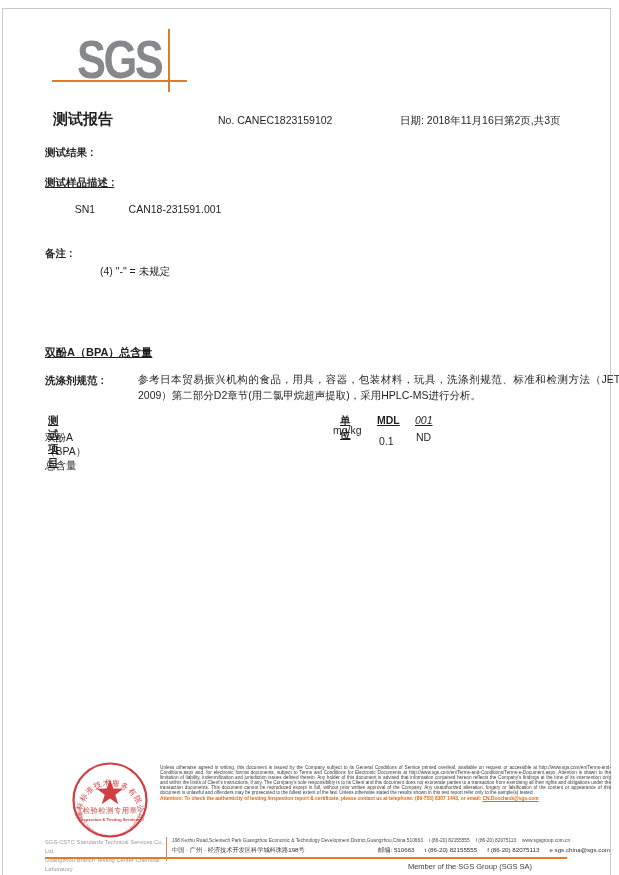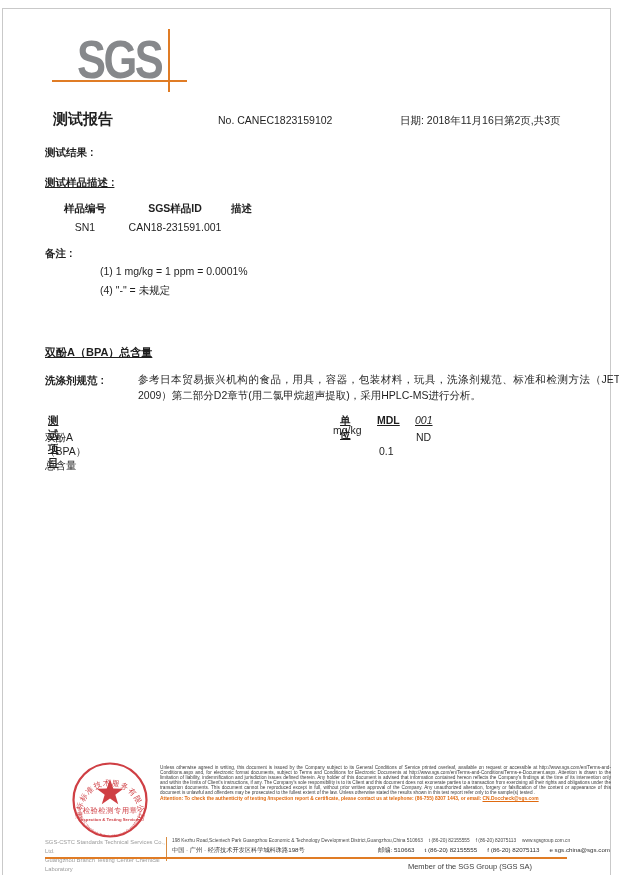--- a/index.html
+++ b/index.html
@@ -85,49 +85,43 @@
 
 <div class="doc-title">测试报告</div>
 <div class="report-no">No. CANEC1823159102</div>
 <div class="report-date">日期: 2018年11月16日</div>
 <div class="report-page">第2页,共3页</div>
 
 <div class="abs label-bold" style="left:45px; top:146px;">测试结果 :</div>
 <div class="abs label-bold underlined" style="left:45px; top:176px;">测试样品描述 :</div>
 
 <div class="sample-table">
-  <div class="sample-row hdr">
-    <div class="c1">样品编号</div>
-    <div class="c2">SGS样品ID</div>
-    <div class="c3">描述</div>
-  </div>
   <div class="sample-row">
     <div class="c1">SN1</div>
     <div class="c2">CAN18-231591.001</div>
   </div>
 </div>
 
 <div class="abs label-bold" style="left:45px; top:247px;">备注 :</div>
 <div class="notes-block">
-  <div>(1) 1 mg/kg = 1 ppm = 0.0001%</div>
   <div>(4) "-" = 未规定</div>
 </div>
 
 <div class="bpa-heading">双酚A（BPA）总含量</div>
 <div class="method-label">洗涤剂规范 :</div>
 <div class="method-text">参考日本贸易振兴机构的食品，用具，容器，包装材料，玩具，洗涤剂规范、标准和检测方法（JETRO 2009）第二部分D2章节(用二氯甲烷超声提取)，采用HPLC-MS进行分析。</div>
 
 <div class="result-table">
   <span class="abs rt-h" style="left:48px; top:414px;">测试项目</span>
   <span class="abs rt-h" style="left:340px; top:414px;">单位</span>
   <span class="abs rt-h" style="left:377px; top:414px;">MDL</span>
   <span class="abs rt-h rt-001" style="left:415px; top:414px;">001</span>
   <span class="abs" style="left:45px; top:431px;">双酚A（BPA）总含量</span>
   <span class="abs" style="left:333px; top:424px;">mg/kg</span>
-  <span class="abs" style="left:379px; top:445px;">0.1</span>
+  <span class="abs" style="left:379px; top:435px;">0.1</span>
   <span class="abs" style="left:416px; top:431px;">ND</span>
 </div>
 
 <div class="legal-block">
   <div class="legal-text">Unless otherwise agreed in writing, this document is issued by the Company subject to its General Conditions of Service printed overleaf, available on request or accessible at http://www.sgs.com/en/Terms-and-Conditions.aspx and, for electronic format documents, subject to Terms and Conditions for Electronic Documents at http://www.sgs.com/en/Terms-and-Conditions/Terms-e-Document.aspx. Attention is drawn to the limitation of liability, indemnification and jurisdiction issues defined therein. Any holder of this document is advised that information contained hereon reflects the Company's findings at the time of its intervention only and within the limits of Client's instructions, if any. The Company's sole responsibility is to its Client and this document does not exonerate parties to a transaction from exercising all their rights and obligations under the transaction documents. This document cannot be reproduced except in full, without prior written approval of the Company. Any unauthorized alteration, forgery or falsification of the content or appearance of this document is unlawful and offenders may be prosecuted to the fullest extent of the law. Unless otherwise stated the results shown in this test report refer only to the sample(s) tested .</div>
   <div class="attention-text"><span>Attention: To check the authenticity of testing /inspection report &amp; certificate, please contact us at telephone: (86-755) 8307 1443, or email: </span><span class="attention-email">CN.Doccheck@sgs.com</span></div>
 </div>
 
 <div class="company-lines">
   <div>SGS-CSTC Standards Technical Services Co., Ltd.</div>

